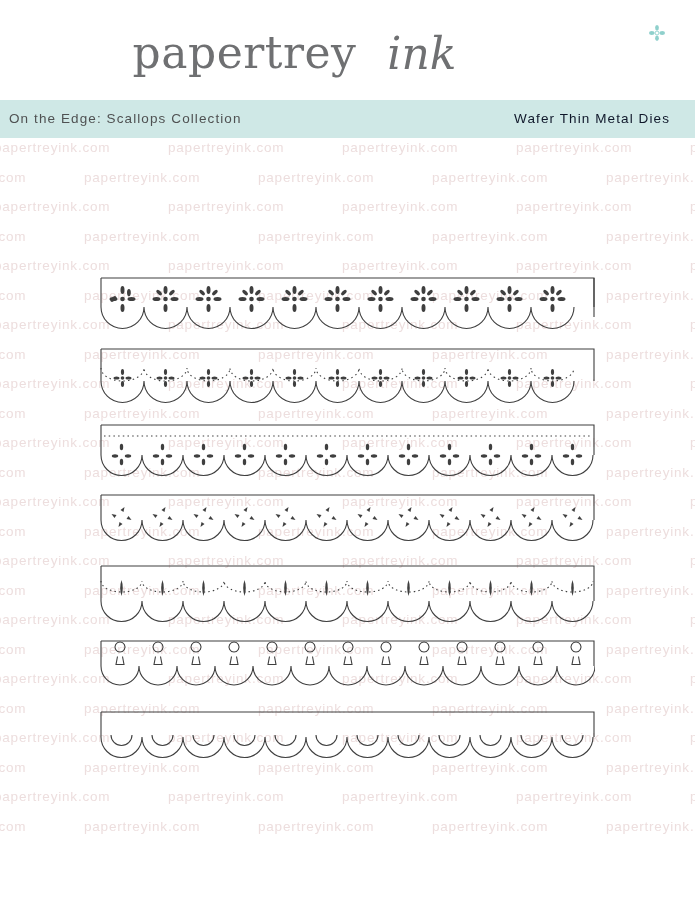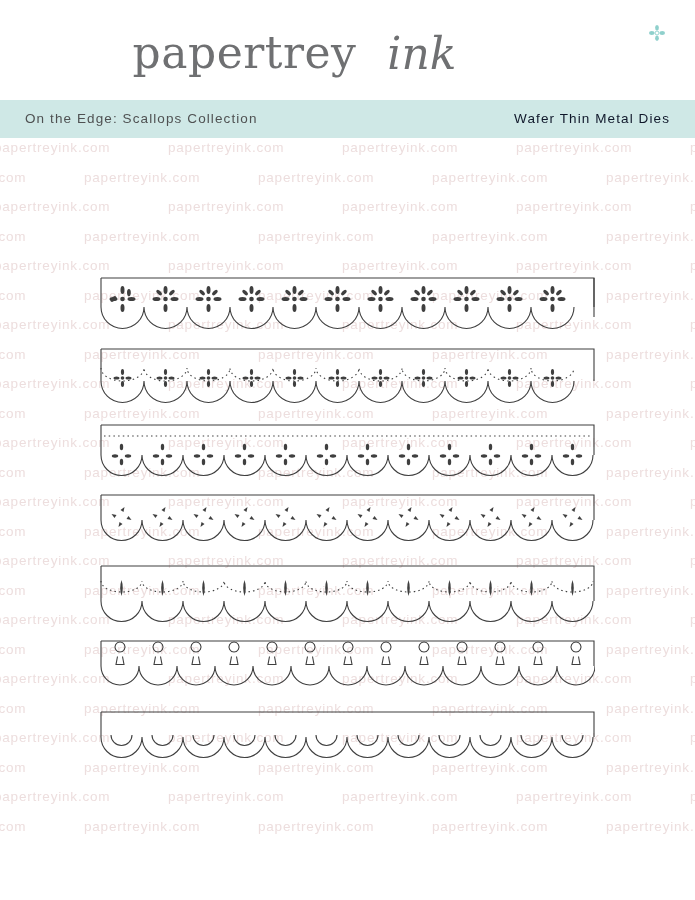--- a/index.html
+++ b/index.html
@@ -60,21 +60,21 @@
     height: 38px;
     background: #cfe8e6;
   }
   .title-band-inner {
     position: relative;
     width: 695px;
     height: 38px;
   }
   .band-left {
     position: absolute;
-    left: 25px;
+    left: 9px;
     top: 11px;
     font-size: 13.5px;
     letter-spacing: 1.1px;
     color: #4f5152;
     font-family: "Liberation Sans", sans-serif;
   }
   .band-right {
     position: absolute;
     right: 25px;
     top: 11px;

